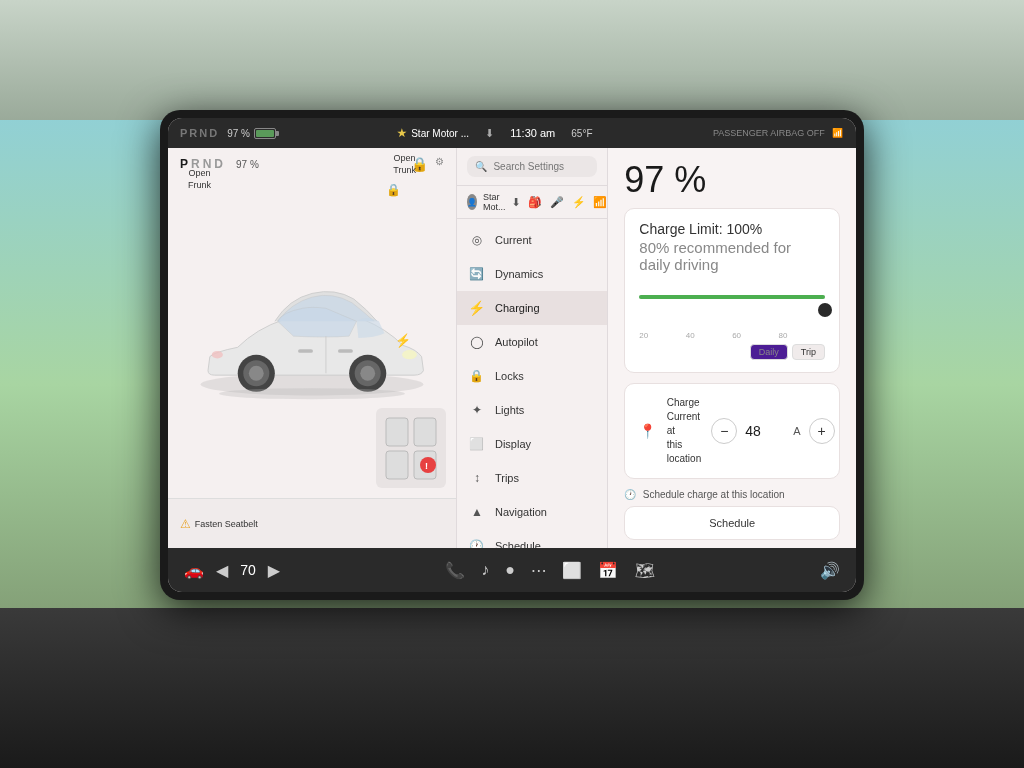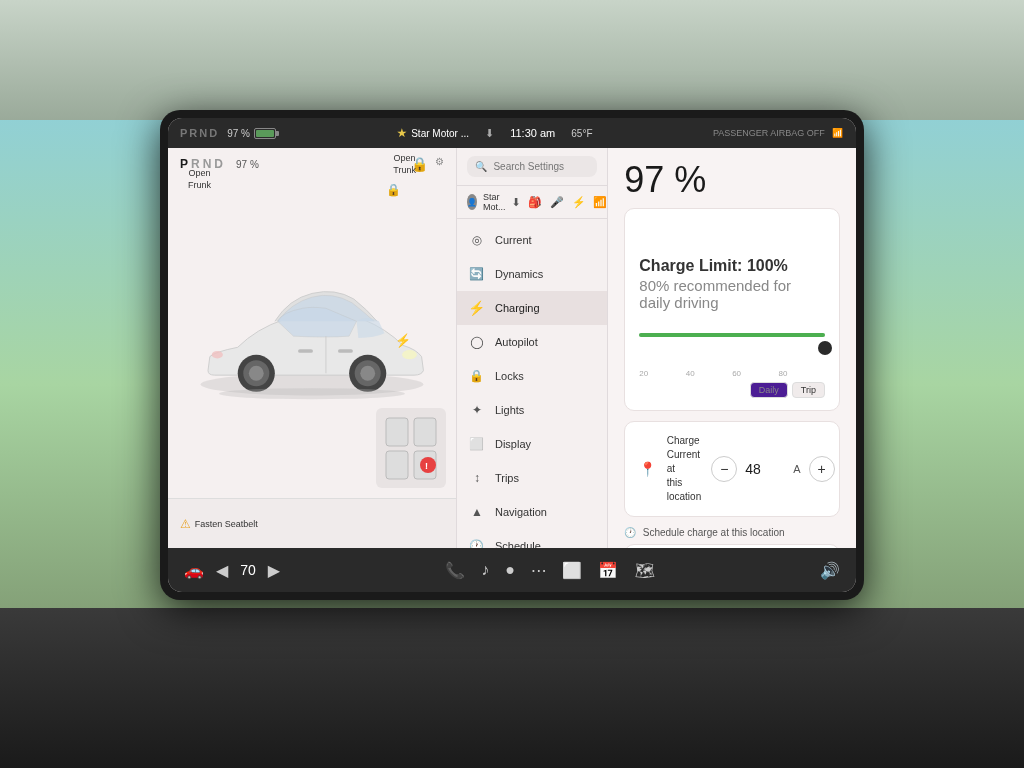--- a/index.html
+++ b/index.html
@@ -386,25 +386,24 @@
       line-height: 1;
     }
 
     .charge-limit-card {
       background: white;
       border-radius: 10px;
       padding: 12px 14px;
       border: 1px solid #e8e0e0;
     }
     .charge-limit-title {
-      font-size: 16px;
-      font-weight: 700;
+      font-size: 14px;
+      font-weight: 400;
       color: #333;
       margin-bottom: 2px;
-      margin-top: 36px;
     }
     .charge-limit-sub {
       font-size: 15px;
       color: #888;
       margin-bottom: 10px;
     }
 
     
     .slider-container {
       position: relative;

